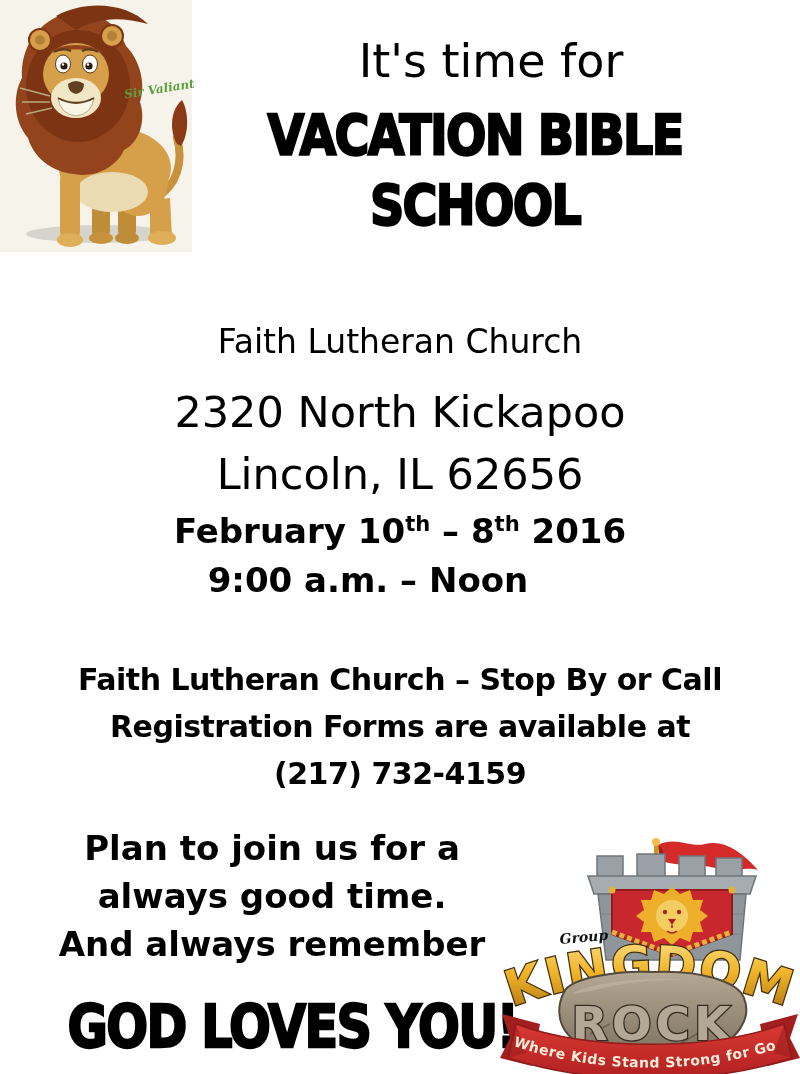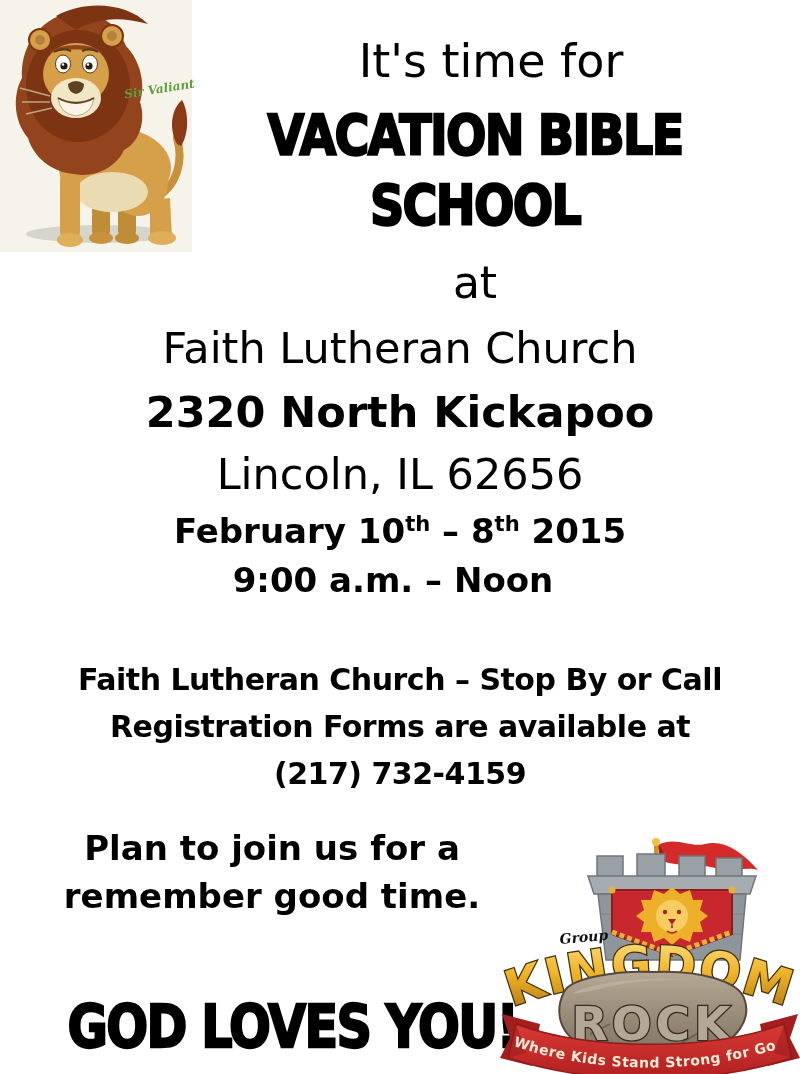--- a/index.html
+++ b/index.html
@@ -14,26 +14,26 @@
   .heavy{
     font-weight:900;
     letter-spacing:-2px;
     -webkit-text-stroke:2.3px #000;
     transform:scaleX(.85);
   }
   .intro       {left:166px;top:36px;  width:650px;font-size:46px;}
   .vbs1        {left:150px;top:104px; width:650px;font-size:56px;}
   .vbs2        {left:150px;top:174px; width:650px;font-size:56px;}
   .at          {left:150px;top:258px; width:650px;font-size:44px;}
-  .church      {left:0;    top:324px; width:800px;font-size:43px;}
-  .street      {left:0;    top:388px; width:800px;font-size:43px;font-weight:bold;}
+  .church      {left:0;    top:324px; width:800px;font-size:33px;}
+  .street      {left:0;    top:388px; width:800px;font-size:43px;}
   .city        {left:0;    top:450px; width:800px;font-size:43px;}
   .dates       {left:0;    top:512px; width:800px;font-size:34px;}
   .dates sup   {font-size:.62em;vertical-align:super;letter-spacing:0;text-align:center;}
-  .timeline    {left:0;    top:561px; width:736px;font-size:34px;margin-left:25px;}
+  .timeline    {left:0;    top:561px; width:736px;font-size:34px;}
   .regblock    {left:0;    top:656px; width:800px;font-size:30px;letter-spacing:-.5px;line-height:47px;}
   .planblock   {left:22px; top:824px; width:500px;font-size:34px;line-height:48px;}
   .god         {left:30px; top:995px; width:500px;font-size:58px;}
   .lion-box{position:absolute;left:0;top:0;width:192px;height:252px;}
   .sir-valiant{
     position:absolute;left:124px;top:82px;
     font-family:"DejaVu Serif",serif;font-style:italic;font-weight:bold;
     font-size:12px;color:#5e9e3e;transform:rotate(-9deg);white-space:nowrap;
   }
   .logo-box{position:absolute;left:500px;top:832px;width:300px;height:242px;}
@@ -90,38 +90,38 @@
       <path d="M58,98 Q76,106 94,98 Q92,114 76,116 Q60,114 58,98 Z" fill="#f8f4e6" stroke="#b9a97f" stroke-width="1"></path>
       <path d="M58,98 Q76,108 94,98" stroke="#5f4022" stroke-width="2" fill="none"></path>
       <path d="M50,96 L20,88 M50,102 L22,102 M52,108 L26,114" stroke="#b9a97f" stroke-width="1.5"></path>
     </svg>
     <div class="sir-valiant">Sir Valiant</div>
   </div>
 
   <div class="line comic intro">It's time for</div>
   <div class="line heavy vbs1">VACATION BIBLE</div>
   <div class="line heavy vbs2">SCHOOL</div>
-  <div class="line comic at">at</div>
 
   <div class="line comic church">Faith Lutheran Church</div>
   <div class="line comic street">2320 North Kickapoo</div>
   <div class="line comic city">Lincoln, IL 62656</div>
 
-  <div class="line comic b dates"><span>February 10</span><sup>th</sup><span> – 8</span><sup>th</sup><span> 2015</span></div>
+  <div class="line comic b dates"><span>February 10</span><sup>th</sup><span> – 8</span><sup>th</sup><span> 2016</span></div>
   <div class="line comic b timeline">9:00 a.m. – Noon</div>
 
   <div class="line comic b regblock">
     <div>Faith Lutheran Church – Stop By or Call</div>
     <div>Registration Forms are available at</div>
     <div>(217) 732-4159</div>
   </div>
 
   <div class="line comic b planblock">
     <div>Plan to join us for a</div>
-    <div>remember good time.</div>
+    <div>always good time.</div>
+    <div>And always remember</div>
   </div>
   <div class="line heavy god">GOD LOVES YOU!</div>
 
   <div class="logo-box">
     <svg viewBox="0 0 300 242" width="300" height="242">
       <defs>
         <linearGradient id="gGold" x1="0" y1="0" x2="0" y2="1">
           <stop offset="0" stop-color="#fbe087"></stop>
           <stop offset="0.45" stop-color="#f0b428"></stop>
           <stop offset="1" stop-color="#a86e10"></stop>

